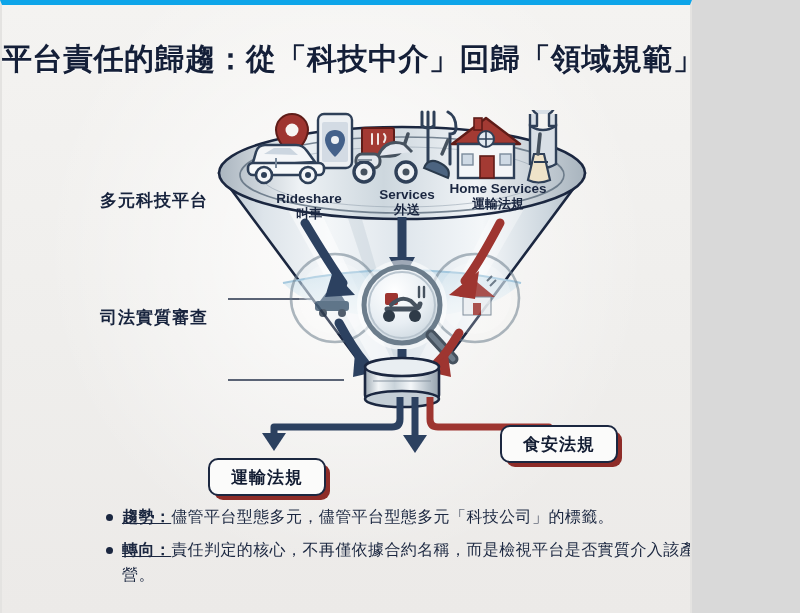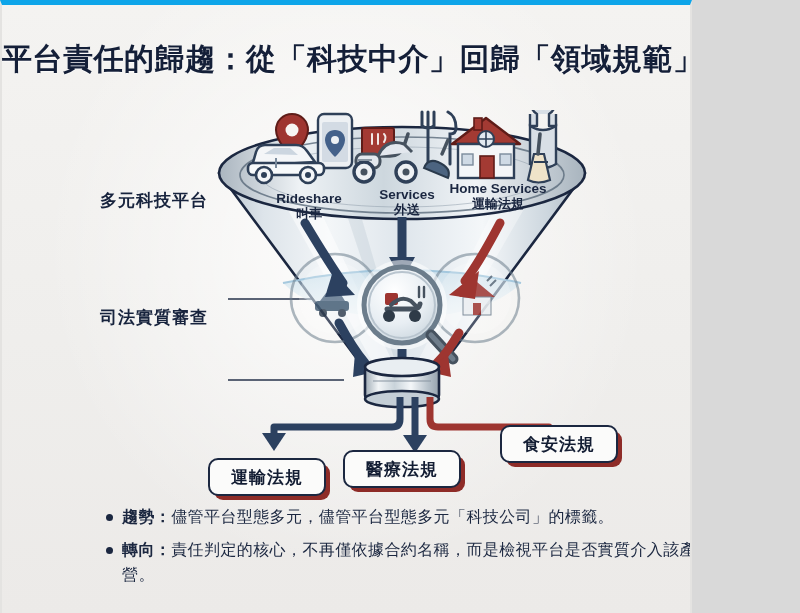--- a/index.html
+++ b/index.html
@@ -131,21 +131,21 @@
     background: #1b2740;
     margin-top: 9px;
     margin-right: 9px;
   }
   .bullet-text {
     color: #1b2740;
     font-size: 16px;
     line-height: 1.55;
     letter-spacing: 0.4px;
   }
-  .bullet-text .lead { font-weight: bold; }
+  .bullet-text .lead { font-weight: bold; text-decoration: underline; }
 </style>
 </head>
 <body>
 
 <div id="slide">
 
   <div id="paper-texture"></div>
 
   <div id="title">平台責任的歸趨：從「科技中介」回歸「領域規範」</div>
 
@@ -354,21 +354,20 @@
   <div class="plat-label" id="plat-delivery">
     <span class="en">Services</span>
     <span class="zh">外送</span>
   </div>
   <div class="plat-label" id="plat-home">
     <span class="en">Home Services</span>
     <span class="zh">運輸法規</span>
   </div>
 
   <div class="result-box" id="box-transport">運輸法規</div>
-  <div class="result-box" id="box-medical">醫療法規</div>
   <div class="result-box" id="box-food">食安法規</div>
 
   <div id="bullets">
     <div class="bullet-row">
       <div class="bullet-dot"></div>
       <div class="bullet-text">
         <span class="lead">趨勢：</span><span>儘管平台型態多元，儘管平台型態多元「科技公司」的標籤。</span>
       </div>
     </div>
     <div class="bullet-row">

